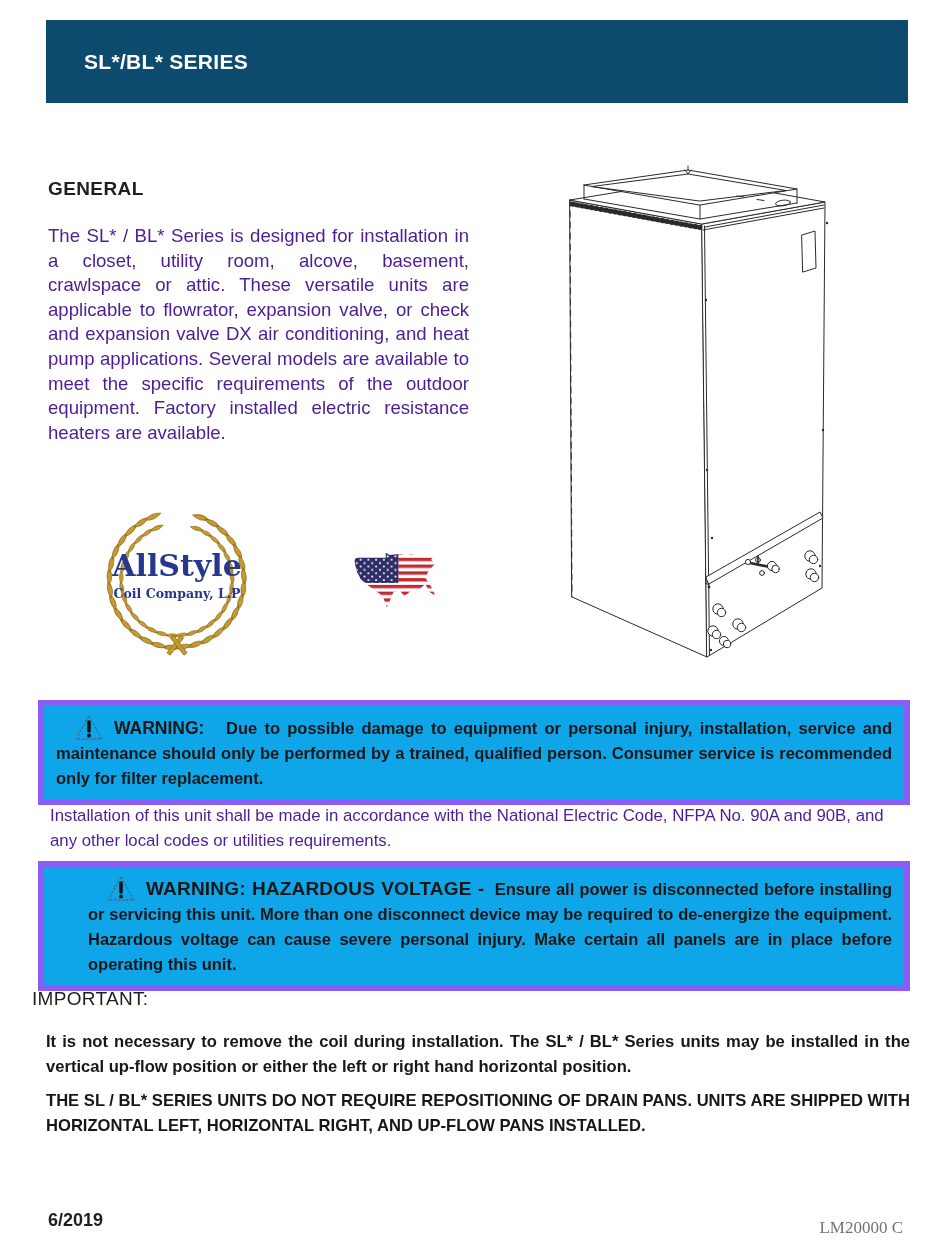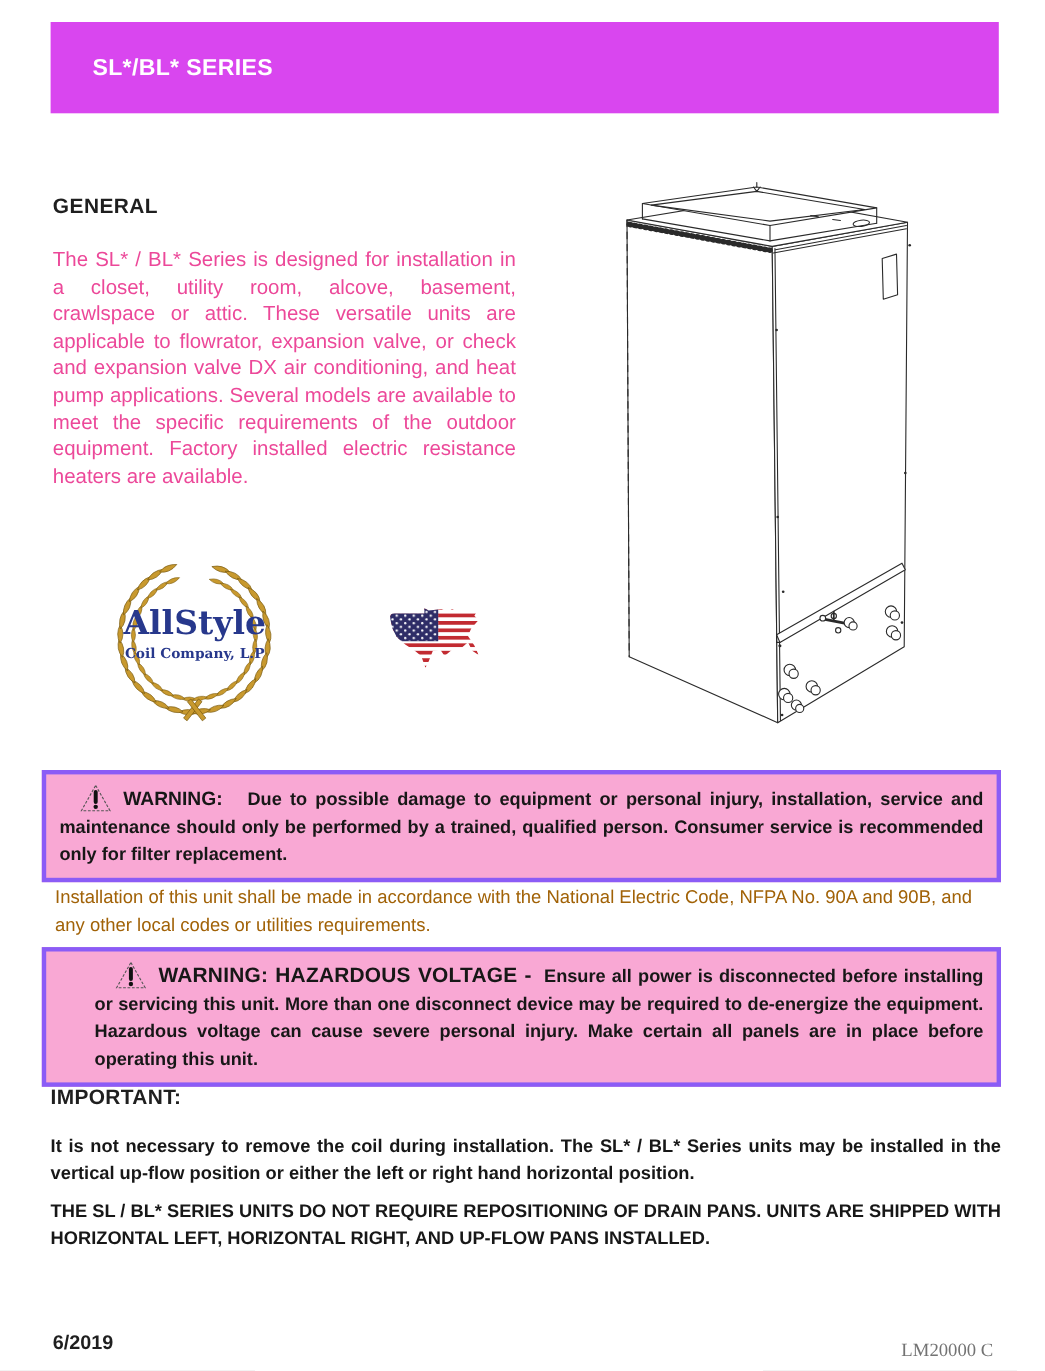--- a/index.html
+++ b/index.html
@@ -4,53 +4,53 @@
 <style>
   html,body{margin:0;padding:0;background:#e8e8e8;}
   .page{
     position:relative;width:950px;height:1246px;background:#ffffff;
     font-family:"Liberation Sans",sans-serif;color:#1f1f1f;overflow:hidden;
     margin:0 auto;
   }
   
   .header-bar{
     position:absolute;left:46px;top:20px;width:862px;height:83px;
-    background:#d946ef;color:#ffffff;display:flex;align-items:center;
+    background:#0c4a6e;color:#ffffff;display:flex;align-items:center;
     justify-content:space-between;box-sizing:border-box;padding:0 62px 0 38px;
   }
   .header-left{font-weight:bold;font-size:21px;line-height:30px;letter-spacing:.3px;}
   .header-right{font-weight:bold;font-size:29px;letter-spacing:.5px;white-space:nowrap;}
   
   .general-heading{position:absolute;left:48px;top:178px;font-size:19px;font-weight:bold;letter-spacing:.4px;}
   .general-paragraph{
     position:absolute;left:48px;top:224px;width:421px;
-    font-size:18.6px;line-height:24.6px;text-align:justify;color:#ec4899;
+    font-size:18.6px;line-height:24.6px;text-align:justify;color:#4c1d95;
   }
   
   .unit-art{position:absolute;left:540px;top:160px;}
   .unit-art path,.unit-art line,.unit-art ellipse,.unit-art circle{vector-effect:non-scaling-stroke;}
   .wreath{position:absolute;left:92px;top:498px;overflow:visible;}
   .leaf{fill:#c8992e;stroke:#7a5b10;stroke-width:.6;}
   .logo-title{font-family:"DejaVu Serif","Liberation Serif",serif;font-weight:bold;fill:#27388c;}
   .flag{position:absolute;left:351px;top:551px;}
   
   .warning-box{
-    position:absolute;left:38px;width:872px;border:4px solid #8b5cf6;
-    box-sizing:border-box;background:#f9a8d4;padding:8px 12px 8px 12px;
+    position:absolute;left:38px;width:872px;border:6px solid #8b5cf6;
+    box-sizing:border-box;background:#0ea5e9;padding:8px 12px 8px 12px;
   }
   .warning-box p{margin:0;text-align:justify;font-weight:bold;font-size:16.5px;line-height:25px;color:#171717;}
   .warn-label{font-size:17.5px;}
   .warn-label-big{font-size:19px;letter-spacing:.2px;}
   .tri-icon{display:inline-block;vertical-align:-7px;margin:0 10px 0 18px;}
   .code-note{
     position:absolute;left:50px;top:803px;width:860px;margin:0;
-    font-size:16.8px;line-height:25px;color:#a16207;
-  }
-  
-  .important-heading{position:absolute;left:46px;top:988px;font-size:19px;font-weight:bold;letter-spacing:.3px;}
+    font-size:16.8px;line-height:25px;color:#4c1d95;
+  }
+  
+  .important-heading{position:absolute;left:32px;top:988px;font-size:19px;font-weight:normal;letter-spacing:.3px;}
   .imp-para{position:absolute;left:46px;width:864px;margin:0;font-weight:bold;
     font-size:16.6px;line-height:25px;text-align:justify;color:#171717;}
   .imp-1{top:1029px;}
   .imp-2{top:1088px;}
   
   .footer-date{position:absolute;left:48px;top:1210px;font-size:18px;font-weight:bold;}
   .footer-doc{position:absolute;right:47px;top:1218px;font-family:"Liberation Serif",serif;font-size:17px;color:#737373;}
 </style>
 </head>
 <body>

